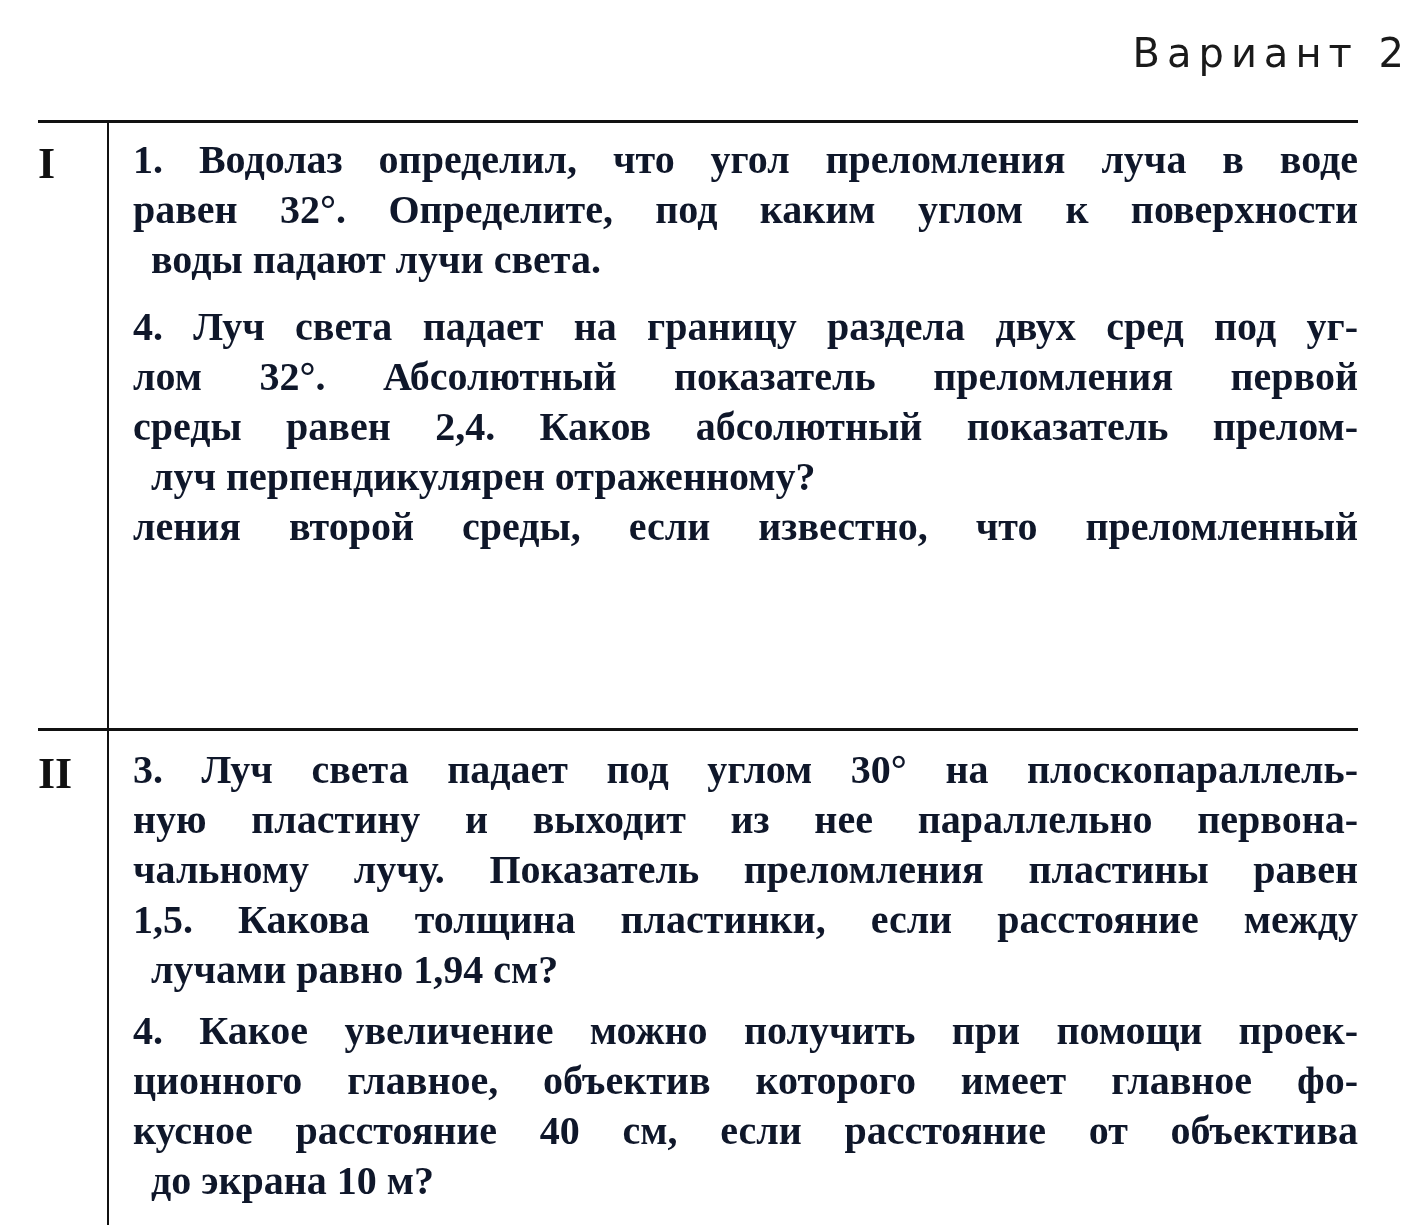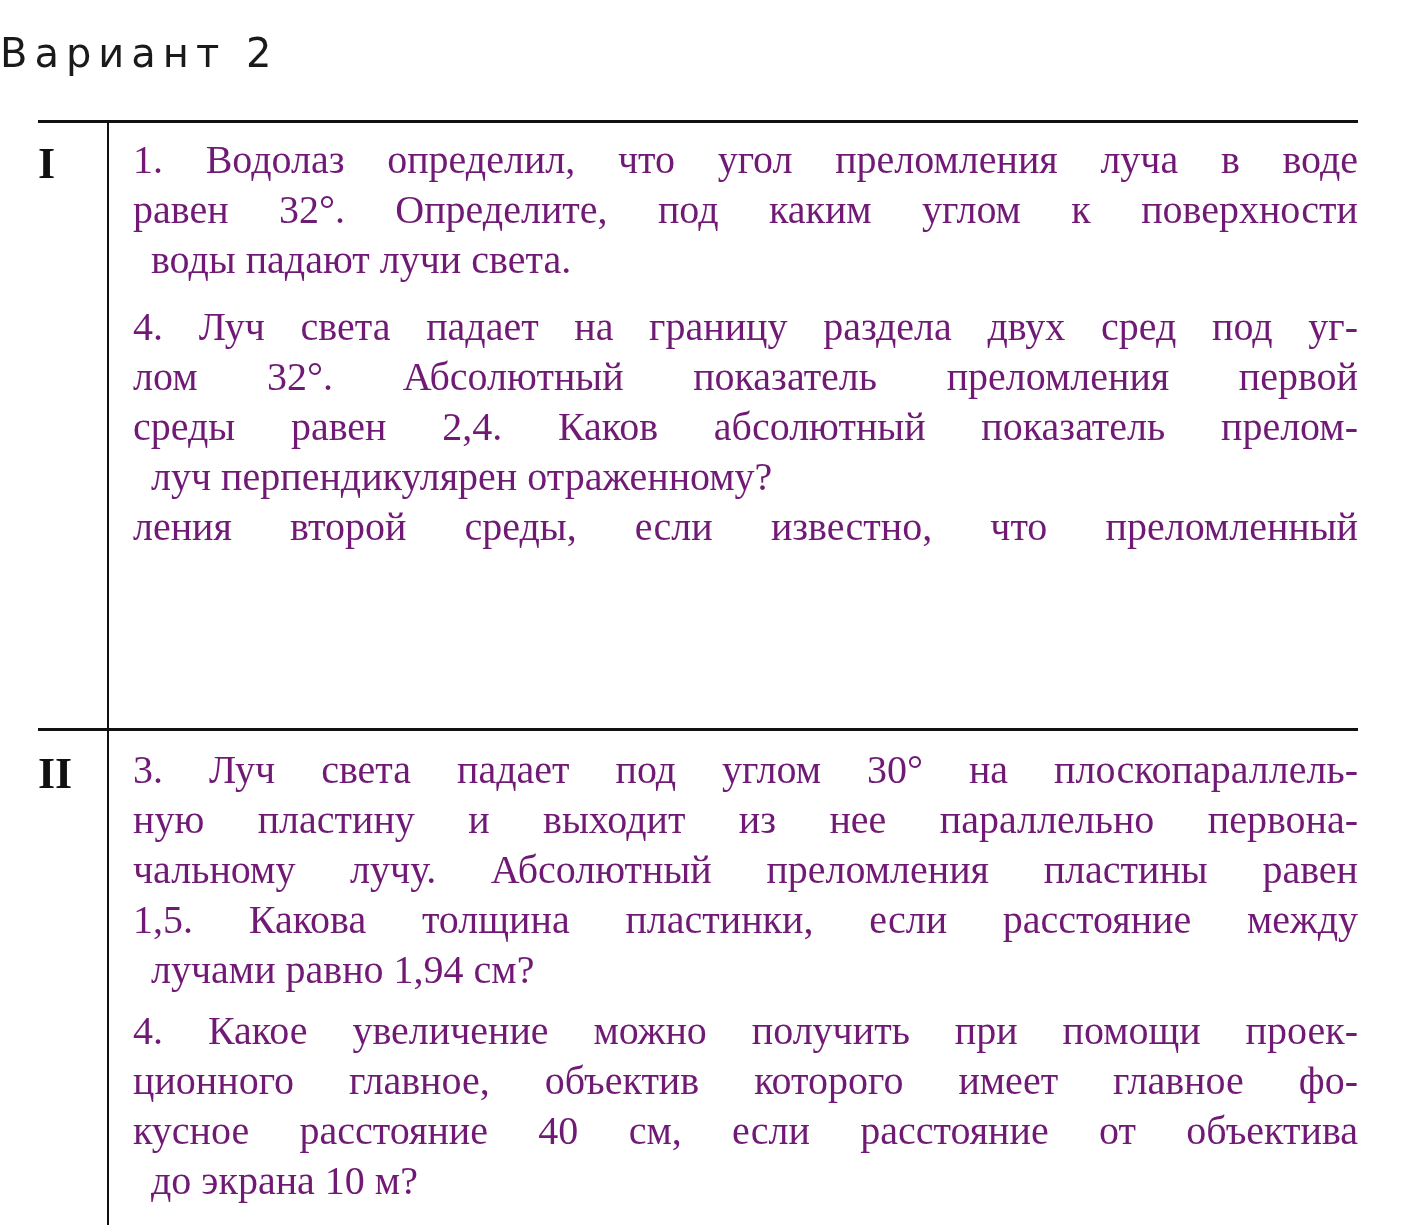--- a/index.html
+++ b/index.html
@@ -1,30 +1,30 @@
 <!DOCTYPE html>
 <html><head>
   <meta charset="utf-8">
   <style>
     html, body { margin:0; padding:0; background:#ffffff; }
     body { width:1411px; height:1225px; position:relative; overflow:hidden; color:#111; }
     .title {
-      position:absolute; left:0; width:1411px; top:30px; text-align:left;
+      position:absolute; left:0; width:1411px; top:30px; text-align:right;
       font-family:"DejaVu Sans", sans-serif; font-size:40px; letter-spacing:7px; color:#1a1a1a;
     }
     .hline { position:absolute; left:38px; width:1320px; height:3px; background:#111; }
     .vline { position:absolute; left:107px; width:2px; background:#111; }
     .roman {
       position:absolute; left:38px; font-family:"Liberation Serif", serif;
       font-size:44px; font-weight:bold; color:#111;
     }
     .task {
       position:absolute; left:133px; width:1225px;
-      font-family:"Liberation Serif", serif; font-size:40px; font-weight:normal;
-      line-height:50px; color:#701a75;
+      font-family:"Liberation Serif", serif; font-size:40px; font-weight:bold;
+      line-height:50px; color:#0f172a;
     }
     .line { display:block; text-align:justify; text-align-last:justify; white-space:nowrap; height:50px; }
     .line.last { text-align-last:left;margin-left:18px; }
   </style>
 </head>
 <body>
 
 <div class="title">Вариант 2</div>
 
 <div class="hline" style="top:120px;"></div>
@@ -46,21 +46,21 @@
   <span class="line">среды равен 2,4. Каков абсолютный показатель прелом-</span>
   <span class="line last">луч перпендикулярен отраженному?</span>
   <span class="line">ления второй среды, если известно, что преломленный</span>
 </div>
 
 <div class="roman" style="top:748px;">II</div>
 
 <div class="task" style="top:745px;">
   <span class="line">3. Луч света падает под углом 30° на плоскопараллель-</span>
   <span class="line">ную пластину и выходит из нее параллельно первона-</span>
-  <span class="line">чальному лучу. Абсолютный преломления пластины равен</span>
+  <span class="line">чальному лучу. Показатель преломления пластины равен</span>
   <span class="line">1,5. Какова толщина пластинки, если расстояние между</span>
   <span class="line last">лучами равно 1,94 см?</span>
 </div>
 
 <div class="task" style="top:1006px;">
   <span class="line">4. Какое увеличение можно получить при помощи проек-</span>
   <span class="line">ционного главное, объектив которого имеет главное фо-</span>
   <span class="line">кусное расстояние 40 см, если расстояние от объектива</span>
   <span class="line last">до экрана 10 м?</span>
 </div>

